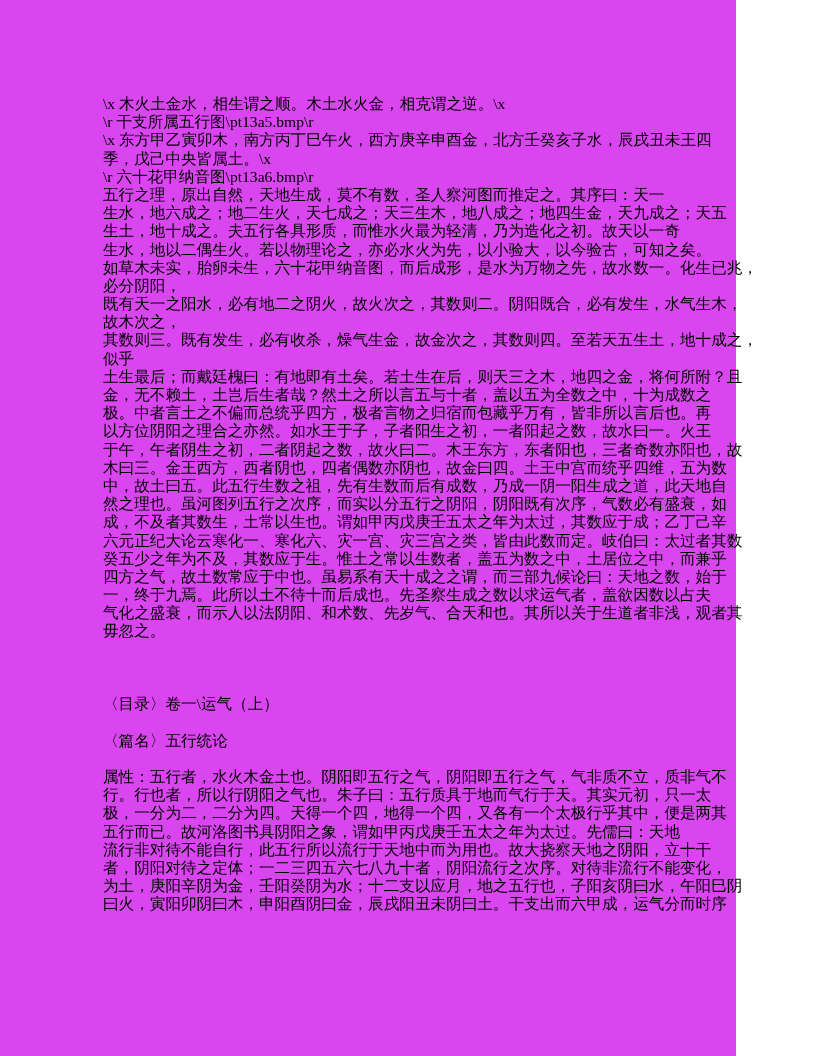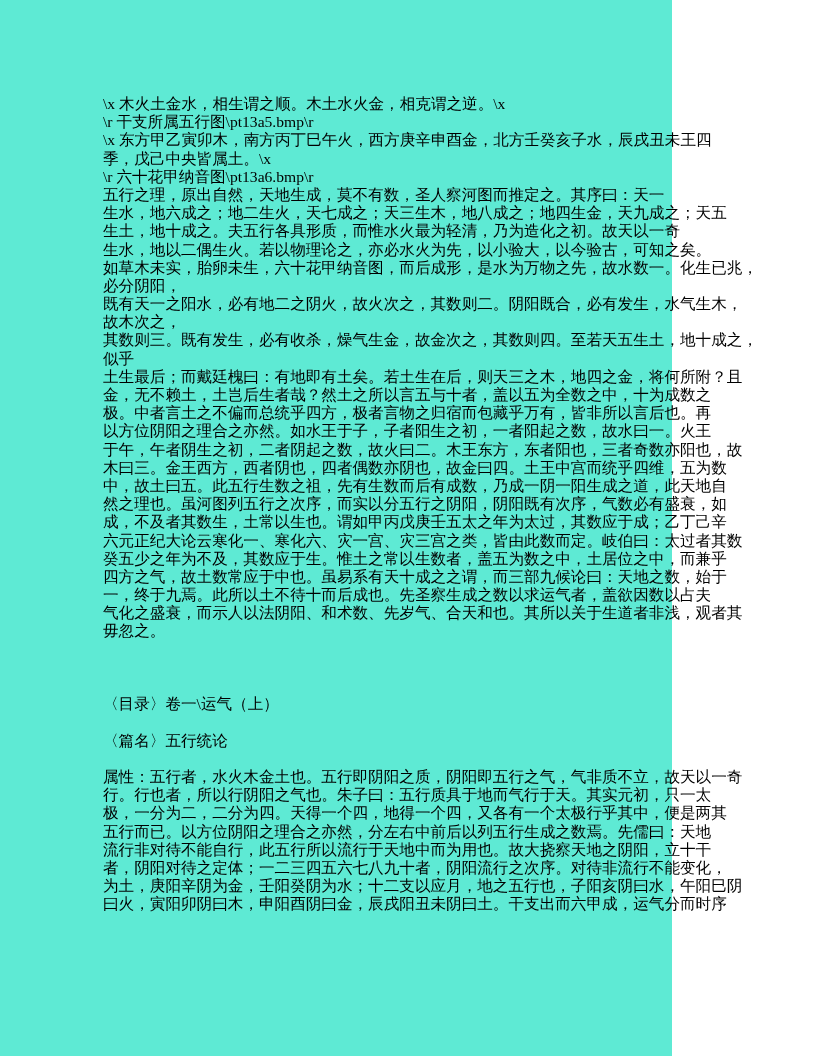--- a/index.html
+++ b/index.html
@@ -7,23 +7,23 @@
     padding: 0;
   }
   body {
     width: 816px;
     height: 1056px;
     overflow: hidden;
     background: #ffffff;
   }
   .page {
     position: relative;
-    width: 672px;
+    width: 736px;
     height: 1056px;
-    background: #5eead4;
+    background: #d946ef;
   }
   .text-block {
     position: absolute;
     left: 103px;
     top: 95px;
     width: 660px;
     font-family: "Liberation Serif", "DejaVu Serif", serif;
     font-size: 15.6px;
     line-height: 18.2px;
     color: #000000;
@@ -69,22 +69,22 @@
       <div class="doc-line">一，终于九焉。此所以土不待十而后成也。先圣察生成之数以求运气者，盖欲因数以占夫</div>
       <div class="doc-line">气化之盛衰，而示人以法阴阳、和术数、先岁气、合天和也。其所以关于生道者非浅，观者其</div>
       <div class="doc-line">毋忽之。</div>
       <div class="doc-line"></div>
       <div class="doc-line"></div>
       <div class="doc-line"></div>
       <div class="doc-line">〈目录〉卷一\运气（上）</div>
       <div class="doc-line"></div>
       <div class="doc-line">〈篇名〉五行统论</div>
       <div class="doc-line"></div>
-      <div class="doc-line">属性：五行者，水火木金土也。五行即阴阳之质，阴阳即五行之气，气非质不立，故天以一奇</div>
+      <div class="doc-line">属性：五行者，水火木金土也。阴阳即五行之气，阴阳即五行之气，气非质不立，质非气不</div>
       <div class="doc-line">行。行也者，所以行阴阳之气也。朱子曰：五行质具于地而气行于天。其实元初，只一太</div>
       <div class="doc-line">极，一分为二，二分为四。天得一个四，地得一个四，又各有一个太极行乎其中，便是两其</div>
-      <div class="doc-line">五行而已。以方位阴阳之理合之亦然，分左右中前后以列五行生成之数焉。先儒曰：天地</div>
+      <div class="doc-line">五行而已。故河洛图书具阴阳之象，谓如甲丙戊庚壬五太之年为太过。先儒曰：天地</div>
       <div class="doc-line">流行非对待不能自行，此五行所以流行于天地中而为用也。故大挠察天地之阴阳，立十干</div>
       <div class="doc-line">者，阴阳对待之定体；一二三四五六七八九十者，阴阳流行之次序。对待非流行不能变化，</div>
       <div class="doc-line">为土，庚阳辛阴为金，壬阳癸阴为水；十二支以应月，地之五行也，子阳亥阴曰水，午阳巳阴</div>
       <div class="doc-line">曰火，寅阳卯阴曰木，申阳酉阴曰金，辰戌阳丑未阴曰土。干支出而六甲成，运气分而时序</div>
     </div>
 </div>
 
 </body></html>

